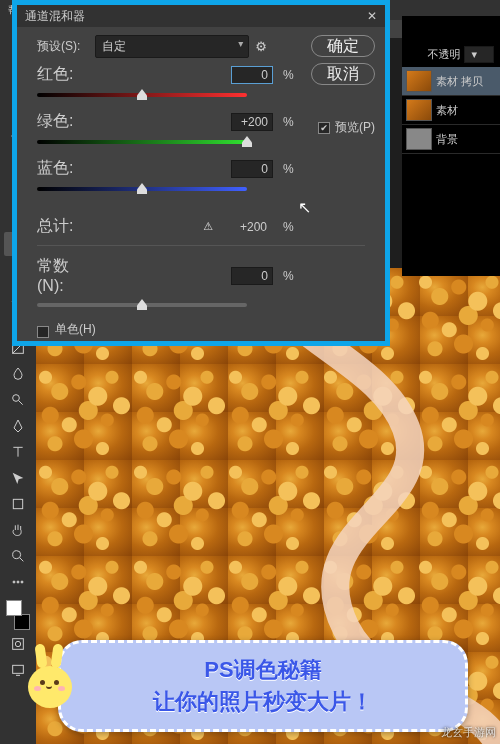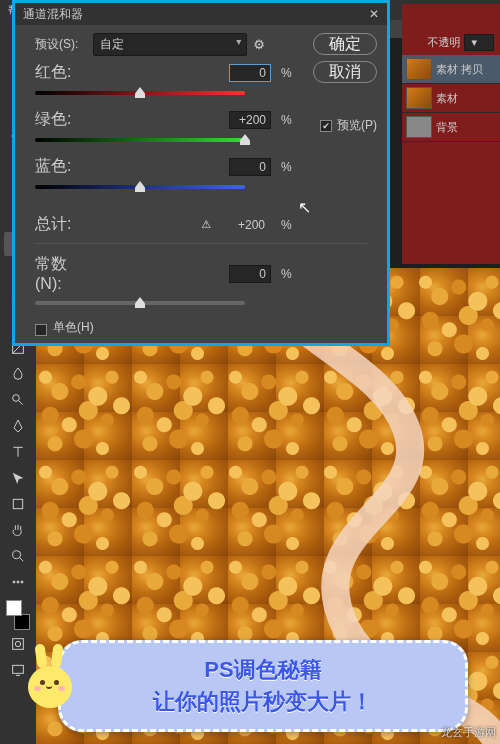--- a/index.html
+++ b/index.html
@@ -10,34 +10,34 @@
 .toolbar-left { position: absolute; left: 0; top: 20px; width: 36px; height: 724px; background: #323232; display: flex; flex-direction: column; align-items: center; padding-top: 4px; gap: 2px; z-index: 5; }
 .tool { width: 28px; height: 24px; display: flex; align-items: center; justify-content: center; color: #ccc; font-size: 14px; border-radius: 2px; cursor: pointer; }
 .tool.active { background: #555; }
 .tool svg { width: 16px; height: 16px; stroke: #ccc; fill: none; stroke-width: 1.5; }
 .fg-bg { width: 28px; height: 30px; position: relative; margin-top: 4px; }
 .fg-bg .fg { width: 16px; height: 16px; background: #fff; border: 1px solid #888; position: absolute; top: 0; left: 2px; }
 .fg-bg .bg { width: 16px; height: 16px; background: #000; border: 1px solid #888; position: absolute; bottom: 0; right: 2px; }
 
 .options-bar { position: absolute; left: 0; top: 20px; right: 0; height: 18px; background: #424242; z-index: 2; }
 
-.right-panel { position: absolute; right: 0; top: 4px; width: 98px; height: 260px; background: #7f1d1d; z-index: 3; padding-top: 26px; }
+.right-panel { position: absolute; right: 0; top: 16px; width: 98px; height: 260px; background: #000000; z-index: 3; padding-top: 26px; }
 .opacity-row { display: flex; align-items: center; gap: 4px; color: #ccc; font-size: 11px; padding: 4px 6px; justify-content: flex-end; }
 .opacity-sel { background: #262626; border: 1px solid #1a1a1a; color: #ccc; padding: 1px 16px 1px 6px; font-size: 11px; position: relative; }
 .layer-item { display: flex; align-items: center; padding: 3px 4px; gap: 4px; font-size: 11px; color: #ccc; border-bottom: 1px solid #2a2a2a; }
 .layer-thumb { width: 26px; height: 22px; background: linear-gradient(135deg, #d47a1a, #8b4a0a); border: 1px solid #555; }
 .layer-item.sel { background: #4a5a6a; }
 
 .canvas-area { position: absolute; left: 36px; top: 38px; right: 0; bottom: 0; background: #1e1e1e; overflow: hidden; }
 .photo { position: absolute; left: 0; top: 230px; width: 464px; height: 476px; background: radial-gradient(ellipse at 30% 40%, #e8a93a 0%, #d88820 20%, #b86810 50%, #8a4508 100%); background-size: 48px 48px, cover; overflow: hidden; }
 .photo::before { content: ""; position: absolute; inset: 0; background-image: radial-gradient(circle at 10% 15%, #f4c15a 6px, transparent 7px), radial-gradient(circle at 25% 30%, #e8a93a 8px, transparent 9px), radial-gradient(circle at 45% 20%, #d88820 7px, transparent 8px), radial-gradient(circle at 65% 35%, #f4c15a 9px, transparent 10px), radial-gradient(circle at 80% 15%, #e8a93a 6px, transparent 7px), radial-gradient(circle at 15% 55%, #d88820 8px, transparent 9px), radial-gradient(circle at 35% 65%, #f4c15a 7px, transparent 8px), radial-gradient(circle at 55% 50%, #e8a93a 9px, transparent 10px), radial-gradient(circle at 75% 60%, #d88820 6px, transparent 7px), radial-gradient(circle at 90% 45%, #f4c15a 8px, transparent 9px), radial-gradient(circle at 20% 85%, #e8a93a 7px, transparent 8px), radial-gradient(circle at 50% 80%, #d88820 9px, transparent 10px), radial-gradient(circle at 70% 90%, #f4c15a 6px, transparent 7px); background-size: 95px 95px; }
 .road { position: absolute; top: -20px; left: 140px; width: 380px; height: 520px; }
 .road path { stroke: #f5d5c0; stroke-width: 28; fill: none; stroke-linecap: round; opacity: 0.85; }
 
-.dialog { position: absolute; left: 12px; top: 0; width: 378px; height: 346px; border: 3px solid #0ea5e9; background: #424242; z-index: 20; color: #ccc; font-size: 12px; }
+.dialog { position: absolute; left: 12px; top: 0; width: 378px; height: 346px; border: 5px solid #0ea5e9; background: #424242; z-index: 20; color: #ccc; font-size: 12px; }
 .dialog-title { height: 22px; background: #323232; display: flex; align-items: center; padding: 0 8px; justify-content: space-between; }
 .dialog-body { padding: 8px 20px; position: relative; }
 .row { display: flex; align-items: center; gap: 6px; margin-bottom: 6px; }
 .label { min-width: 52px; text-align: left; }
 .select { flex: 1; background: #262626; border: 1px solid #1a1a1a; border-radius: 2px; padding: 2px 18px 2px 6px; font-size: 12px; color: #ccc; position: relative; }
 .select::after { content: "▾"; position: absolute; right: 5px; top: 2px; font-size: 10px; color: #aaa; }
 .select.sm { flex: 0 0 72px; }
 .gear-icon { color: #ccc; font-size: 13px; }
 .btns { position: absolute; right: 10px; top: 8px; display: flex; flex-direction: column; gap: 6px; align-items: flex-end; }
 .pill-btn { width: 64px; height: 22px; border: 1px solid #888; border-radius: 11px; display: flex; align-items: center; justify-content: center; font-size: 16px; color: #eee; cursor: pointer; }

